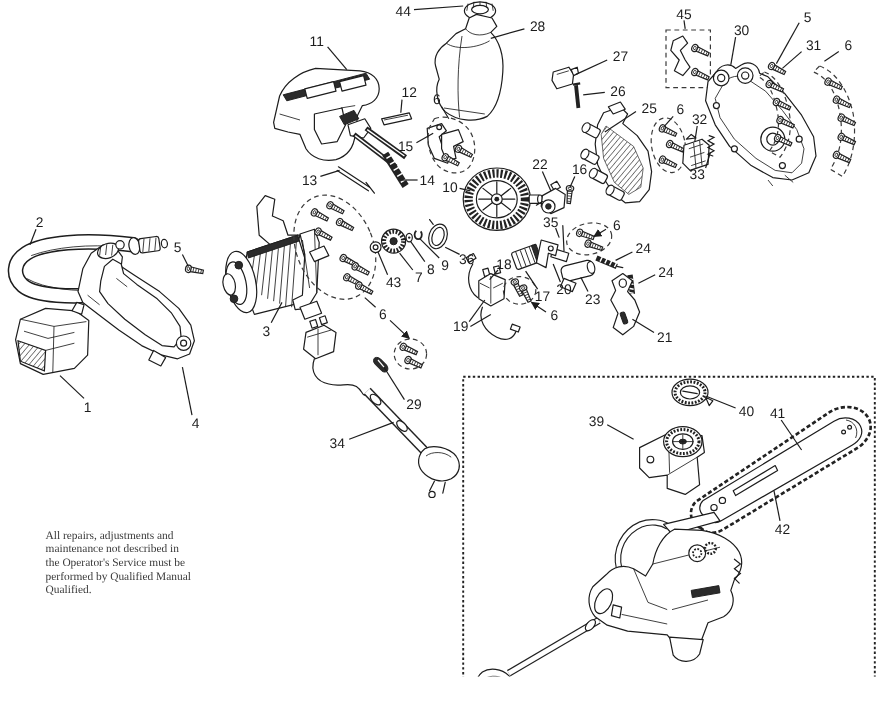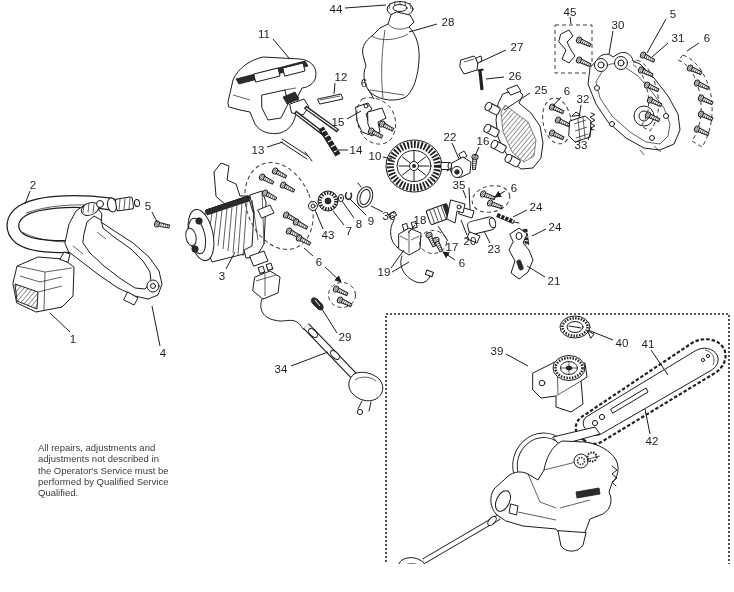--- a/index.html
+++ b/index.html
@@ -3,21 +3,21 @@
 <meta charset="utf-8">
 <style>
   html,body{margin:0;padding:0;background:#fff;}
   .stage{position:relative;width:734px;height:564px;background:#fff;overflow:hidden;
          font-family:"Liberation Sans", sans-serif;}
   .stage svg.diagram{position:absolute;left:0;top:0;}
   .warning{position:absolute;left:38px;top:440px;width:142px;color:#2a2a2a;}
   .warning-head{display:flex;align-items:center;gap:4px;padding-left:20px;
                 font-weight:bold;font-size:13px;letter-spacing:.5px;color:#222;}
   .warning-head .tri{width:13px;height:12px;display:inline-block;}
-  .warning-body{margin-top:2px;font-size:9.5px;line-height:11.3px;color:#3a3a3a;}
+  .warning-body{margin-top:2px;font-size:9.5px;line-height:11.3px;color:#3a3a3a;font-family:Liberation Serif, serif;}
   .pt{stroke:#1d1d1d;stroke-width:1;fill:#fff;stroke-linejoin:round;stroke-linecap:round;}
   .ln{stroke:#1d1d1d;stroke-width:1;fill:none;stroke-linecap:round;}
   .thin{stroke:#1d1d1d;stroke-width:.7;fill:none;}
   .dash{stroke:#3a3a3a;stroke-width:1;fill:none;stroke-dasharray:4 3;}
   .dk{fill:#2b2b2b;stroke:#1d1d1d;stroke-width:.8;}
 </style>
 </head>
 <body>
 
 <div class="stage">
@@ -635,19 +635,19 @@
         <g>
           <line x1="650" y1="434" x2="645" y2="409" stroke="#1d1d1d" stroke-width="1"></line>
           <text x="652" y="445" text-anchor="middle" font-size="11.5" font-family="&quot;Liberation Sans&quot;, sans-serif" fill="#1d1d1d">42</text>
         </g>
       </g>
 </svg>
 
 <div class="warning">
   <div class="warning-body">
     <div>All repairs, adjustments and</div>
-    <div>adjustments not described in</div>
+    <div>maintenance not described in</div>
     <div>the Operator's Service must be</div>
-    <div>performed by Qualified Service</div>
+    <div>performed by Qualified Manual</div>
     <div>Qualified.</div>
   </div>
 </div>
 </div>
 
 </body></html>

